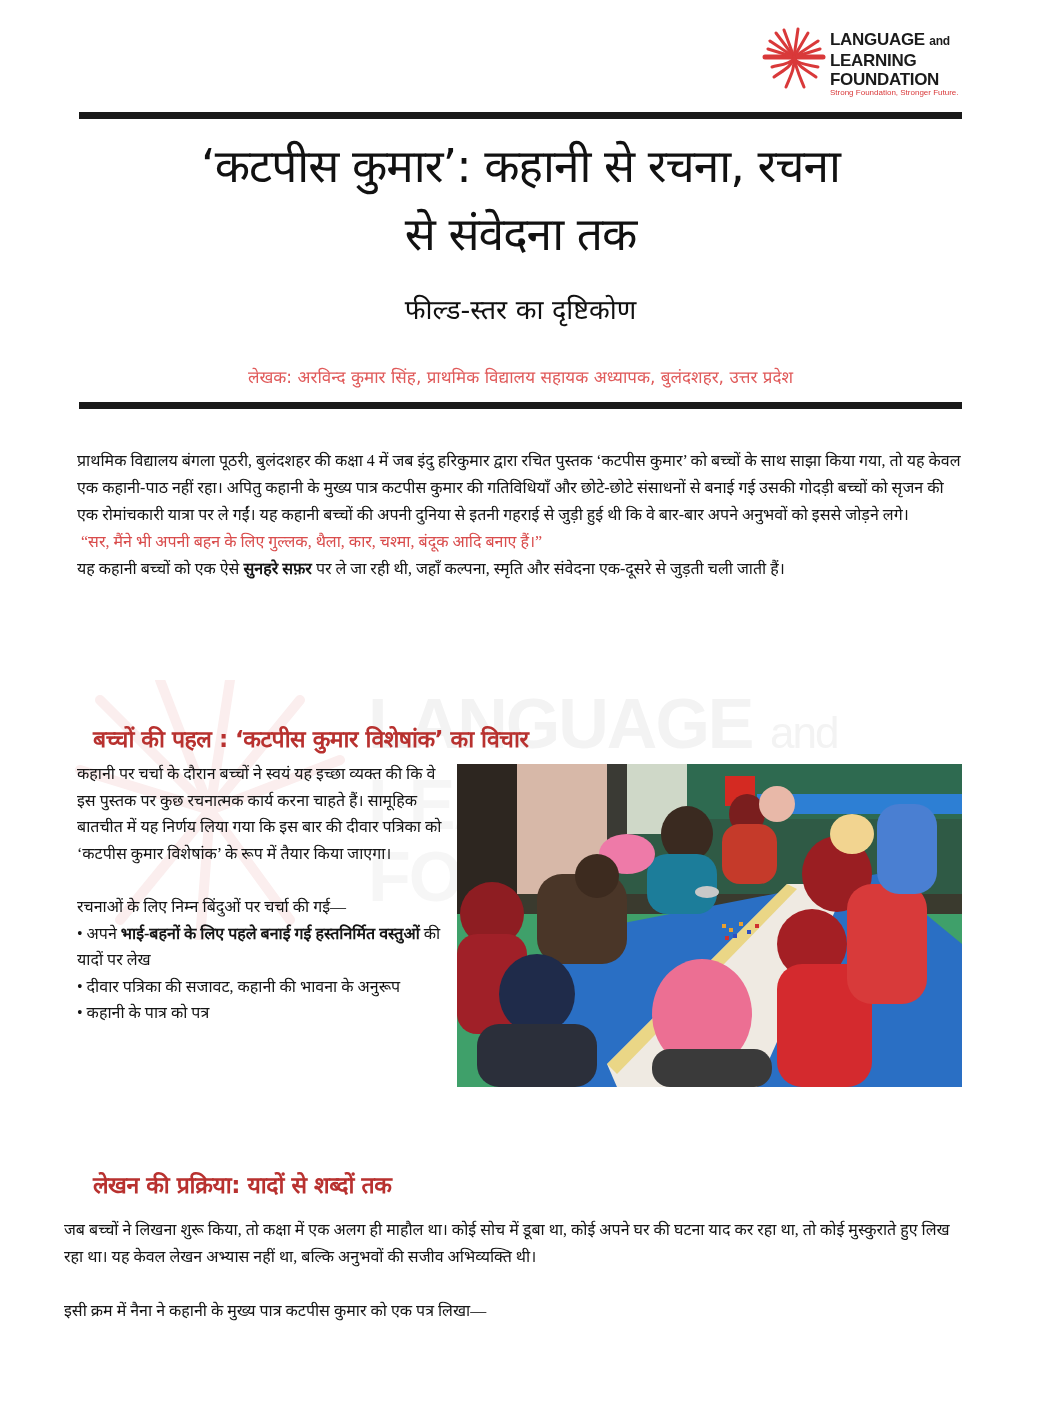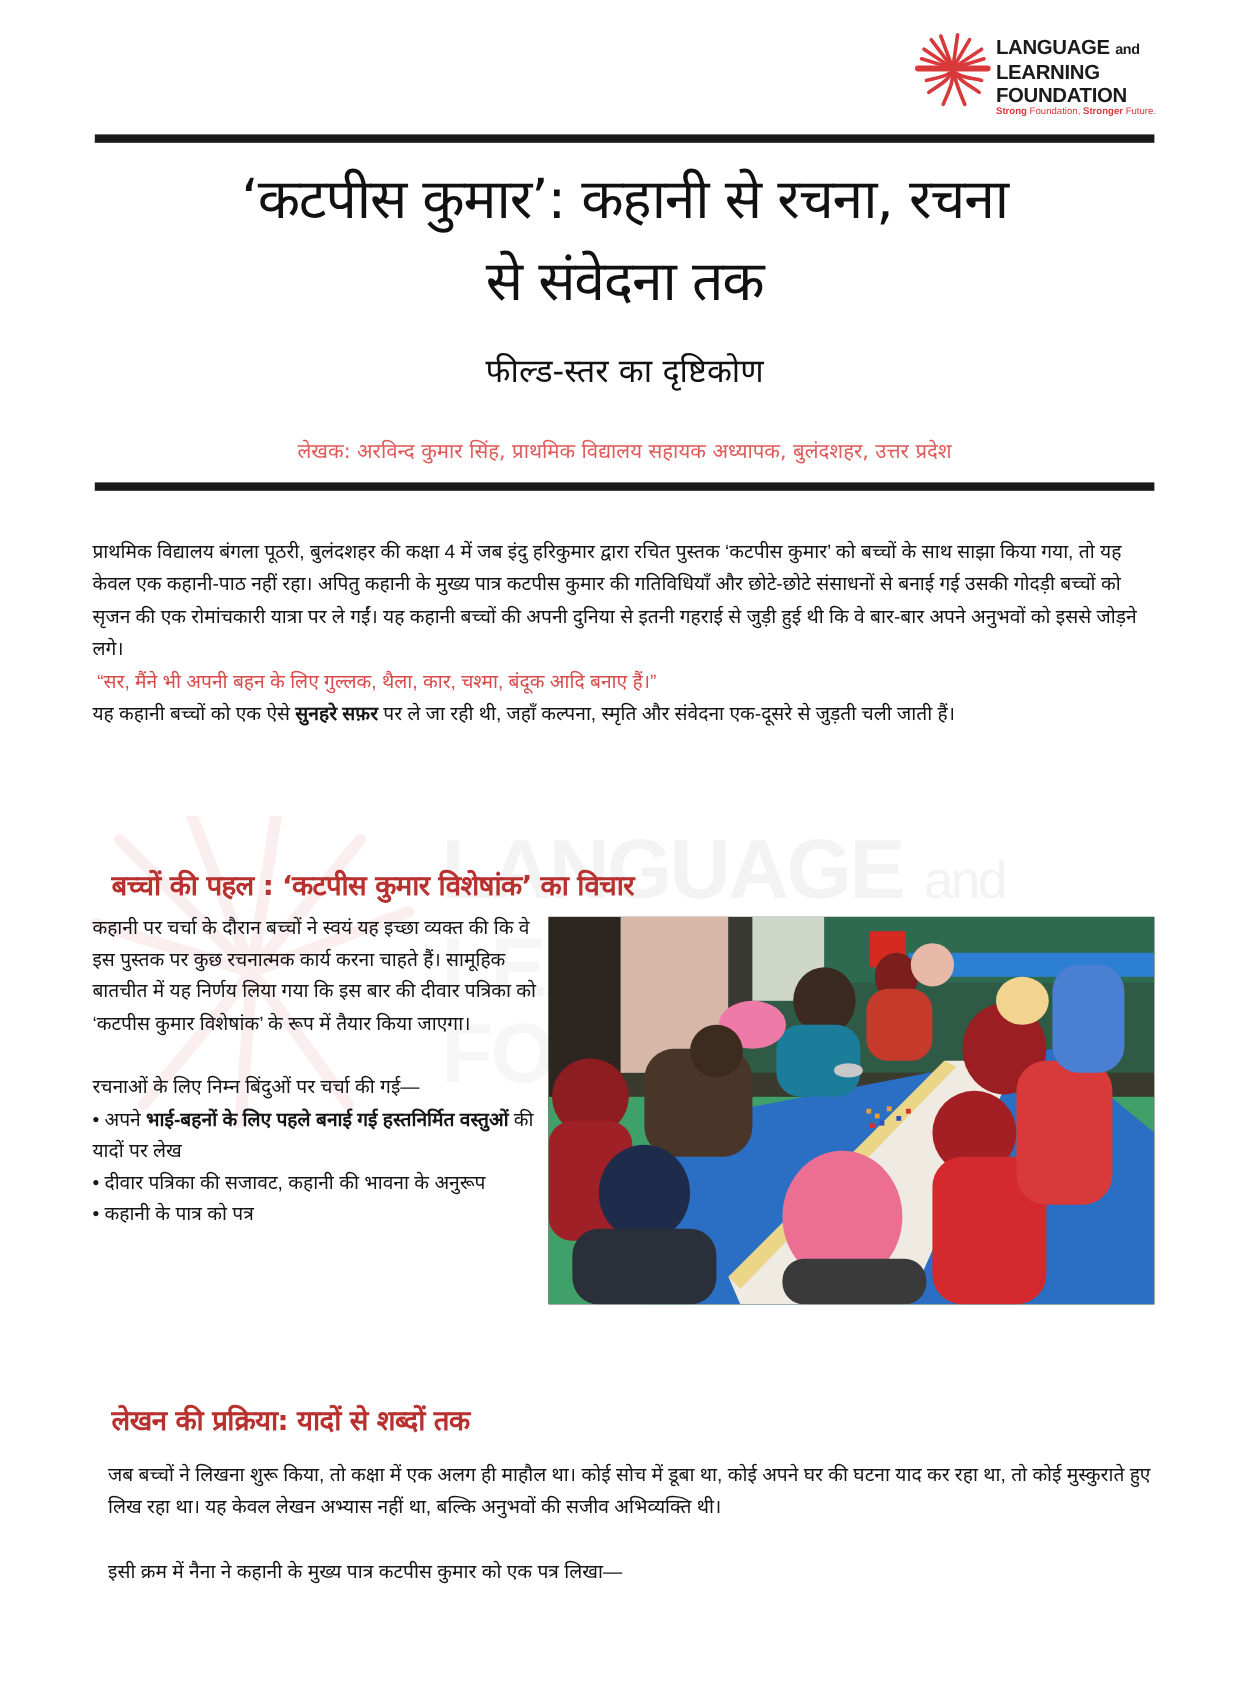--- a/index.html
+++ b/index.html
@@ -9,50 +9,50 @@
     }
     .page { position: absolute; left: 0; top: 0; width: 1042px; height: 1402px; }
 
     
     .logo { position: absolute; left: 762px; top: 27px; width: 210px; height: 70px; }
     .logo-mark { position: absolute; left: 0; top: 0; width: 64px; height: 64px; }
     .logo-text { position: absolute; left: 68px; top: 3px; line-height: 19px;
       font-family: "Liberation Sans", sans-serif; font-weight: 700; font-size: 17px; color: #1b1b1b; letter-spacing: -0.3px; }
     .logo-text .small { font-size: 12px; font-weight: 700; }
     .logo-tagline { position: absolute; left: 68px; top: 61px; font-size: 8px; color: #d9393a; white-space: nowrap; }
-    .logo-tagline b { font-weight: 700; }
+    .logo-tagline b { font-weight: 400; }
 
     .rule { position: absolute; left: 79px; width: 883px; height: 7px; background: #1a1a1a; }
     .rule.top { top: 112px; }
     .rule.bottom { top: 402px; }
 
     .title { position: absolute; left: 79px; width: 883px; top: 132px; text-align: center;
       font-family: "DejaVu Sans", sans-serif; font-weight: 400; font-size: 46px; line-height: 68px; color: #111; letter-spacing: -1px; }
     .subtitle { position: absolute; left: 79px; width: 883px; top: 287px; text-align: center;
       font-family: "DejaVu Sans", sans-serif; font-size: 27px; line-height: 46px; color: #111; }
     .author { position: absolute; left: 79px; width: 883px; top: 364px; text-align: center;
       font-family: "DejaVu Sans", sans-serif; font-size: 17px; line-height: 26px; color: #e05a5a; }
 
-    .body-text { font-family: Liberation Sans, sans-serif; font-size: 16px; line-height: 27px; color: #151515; }
+    .body-text { font-family: Liberation Serif, serif; font-size: 16px; line-height: 27px; color: #151515; }
     .intro { position: absolute; left: 77px; width: 890px; top: 447px; }
     .intro p { margin: 0; }
     .quote { color: #d94c4c; padding-left: 4px; }
 
     .h2 { position: absolute; left: 77px; font-family: "DejaVu Sans", sans-serif; font-weight: 700;
       font-size: 23px; line-height: 34px; color: #b8312f; letter-spacing: -0.5px; }
     .h2.one { top: 706px; }
     .h2.two { top: 1152px; }
 
     .left-col { position: absolute; left: 77px; width: 372px; top: 761px; font-size: 16px; line-height: 26.5px; }
     .left-col p { margin: 0; }
     .left-col .gap { height: 27px; }
 
     .photo { position: absolute; left: 457px; top: 764px; width: 505px; height: 323px; overflow: hidden; background: #3a3a2e; }
 
-    .process { position: absolute; left: 90px; width: 890px; top: 1216px; }
+    .process { position: absolute; left: 64px; width: 890px; top: 1216px; }
     .process p { margin: 0; }
     .process .gap { height: 27px; }
 
     .watermark { position: absolute; left: 60px; top: 680px; width: 900px; height: 260px; pointer-events: none; }
     .wm-text { position: absolute; left: 308px; top: 8px; font-family: "Liberation Sans", sans-serif; font-weight: 700;
       color: #f3f3f3; font-size: 70px; line-height: 72px; letter-spacing: -2px; }
     .wm-text .and { font-size: 44px; font-weight: 400; }
   </style>
 </head>
 <body>

